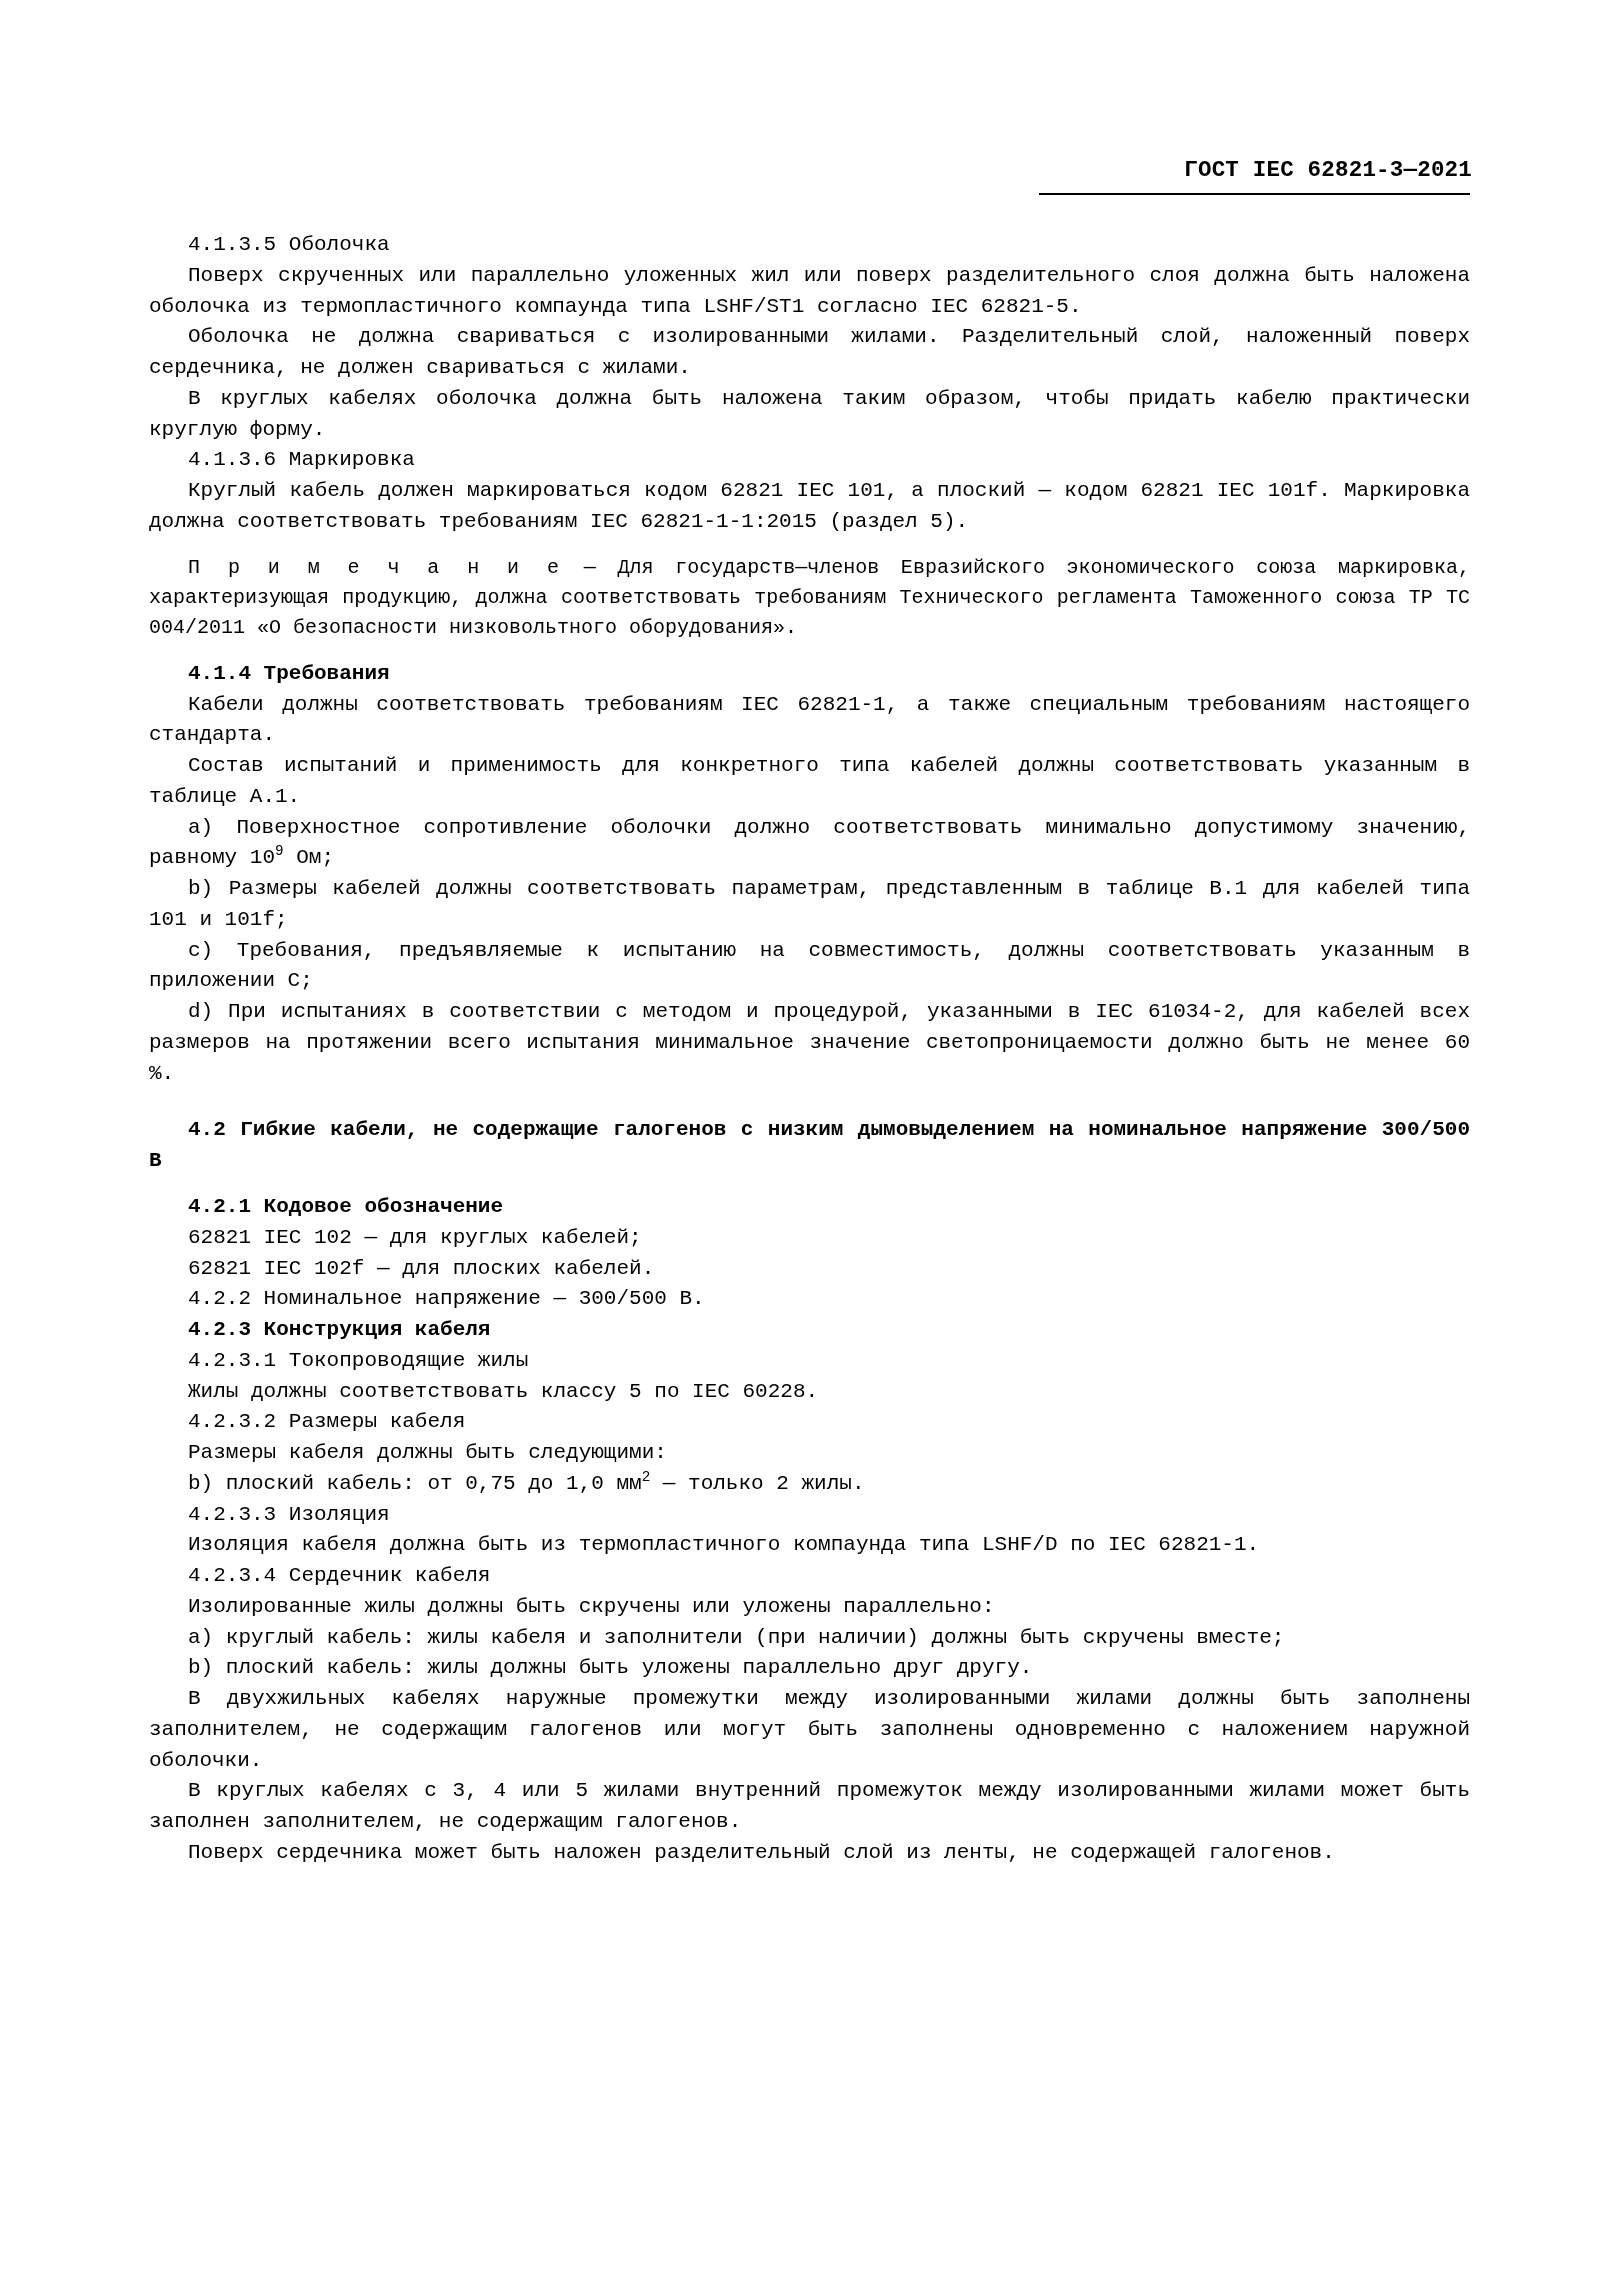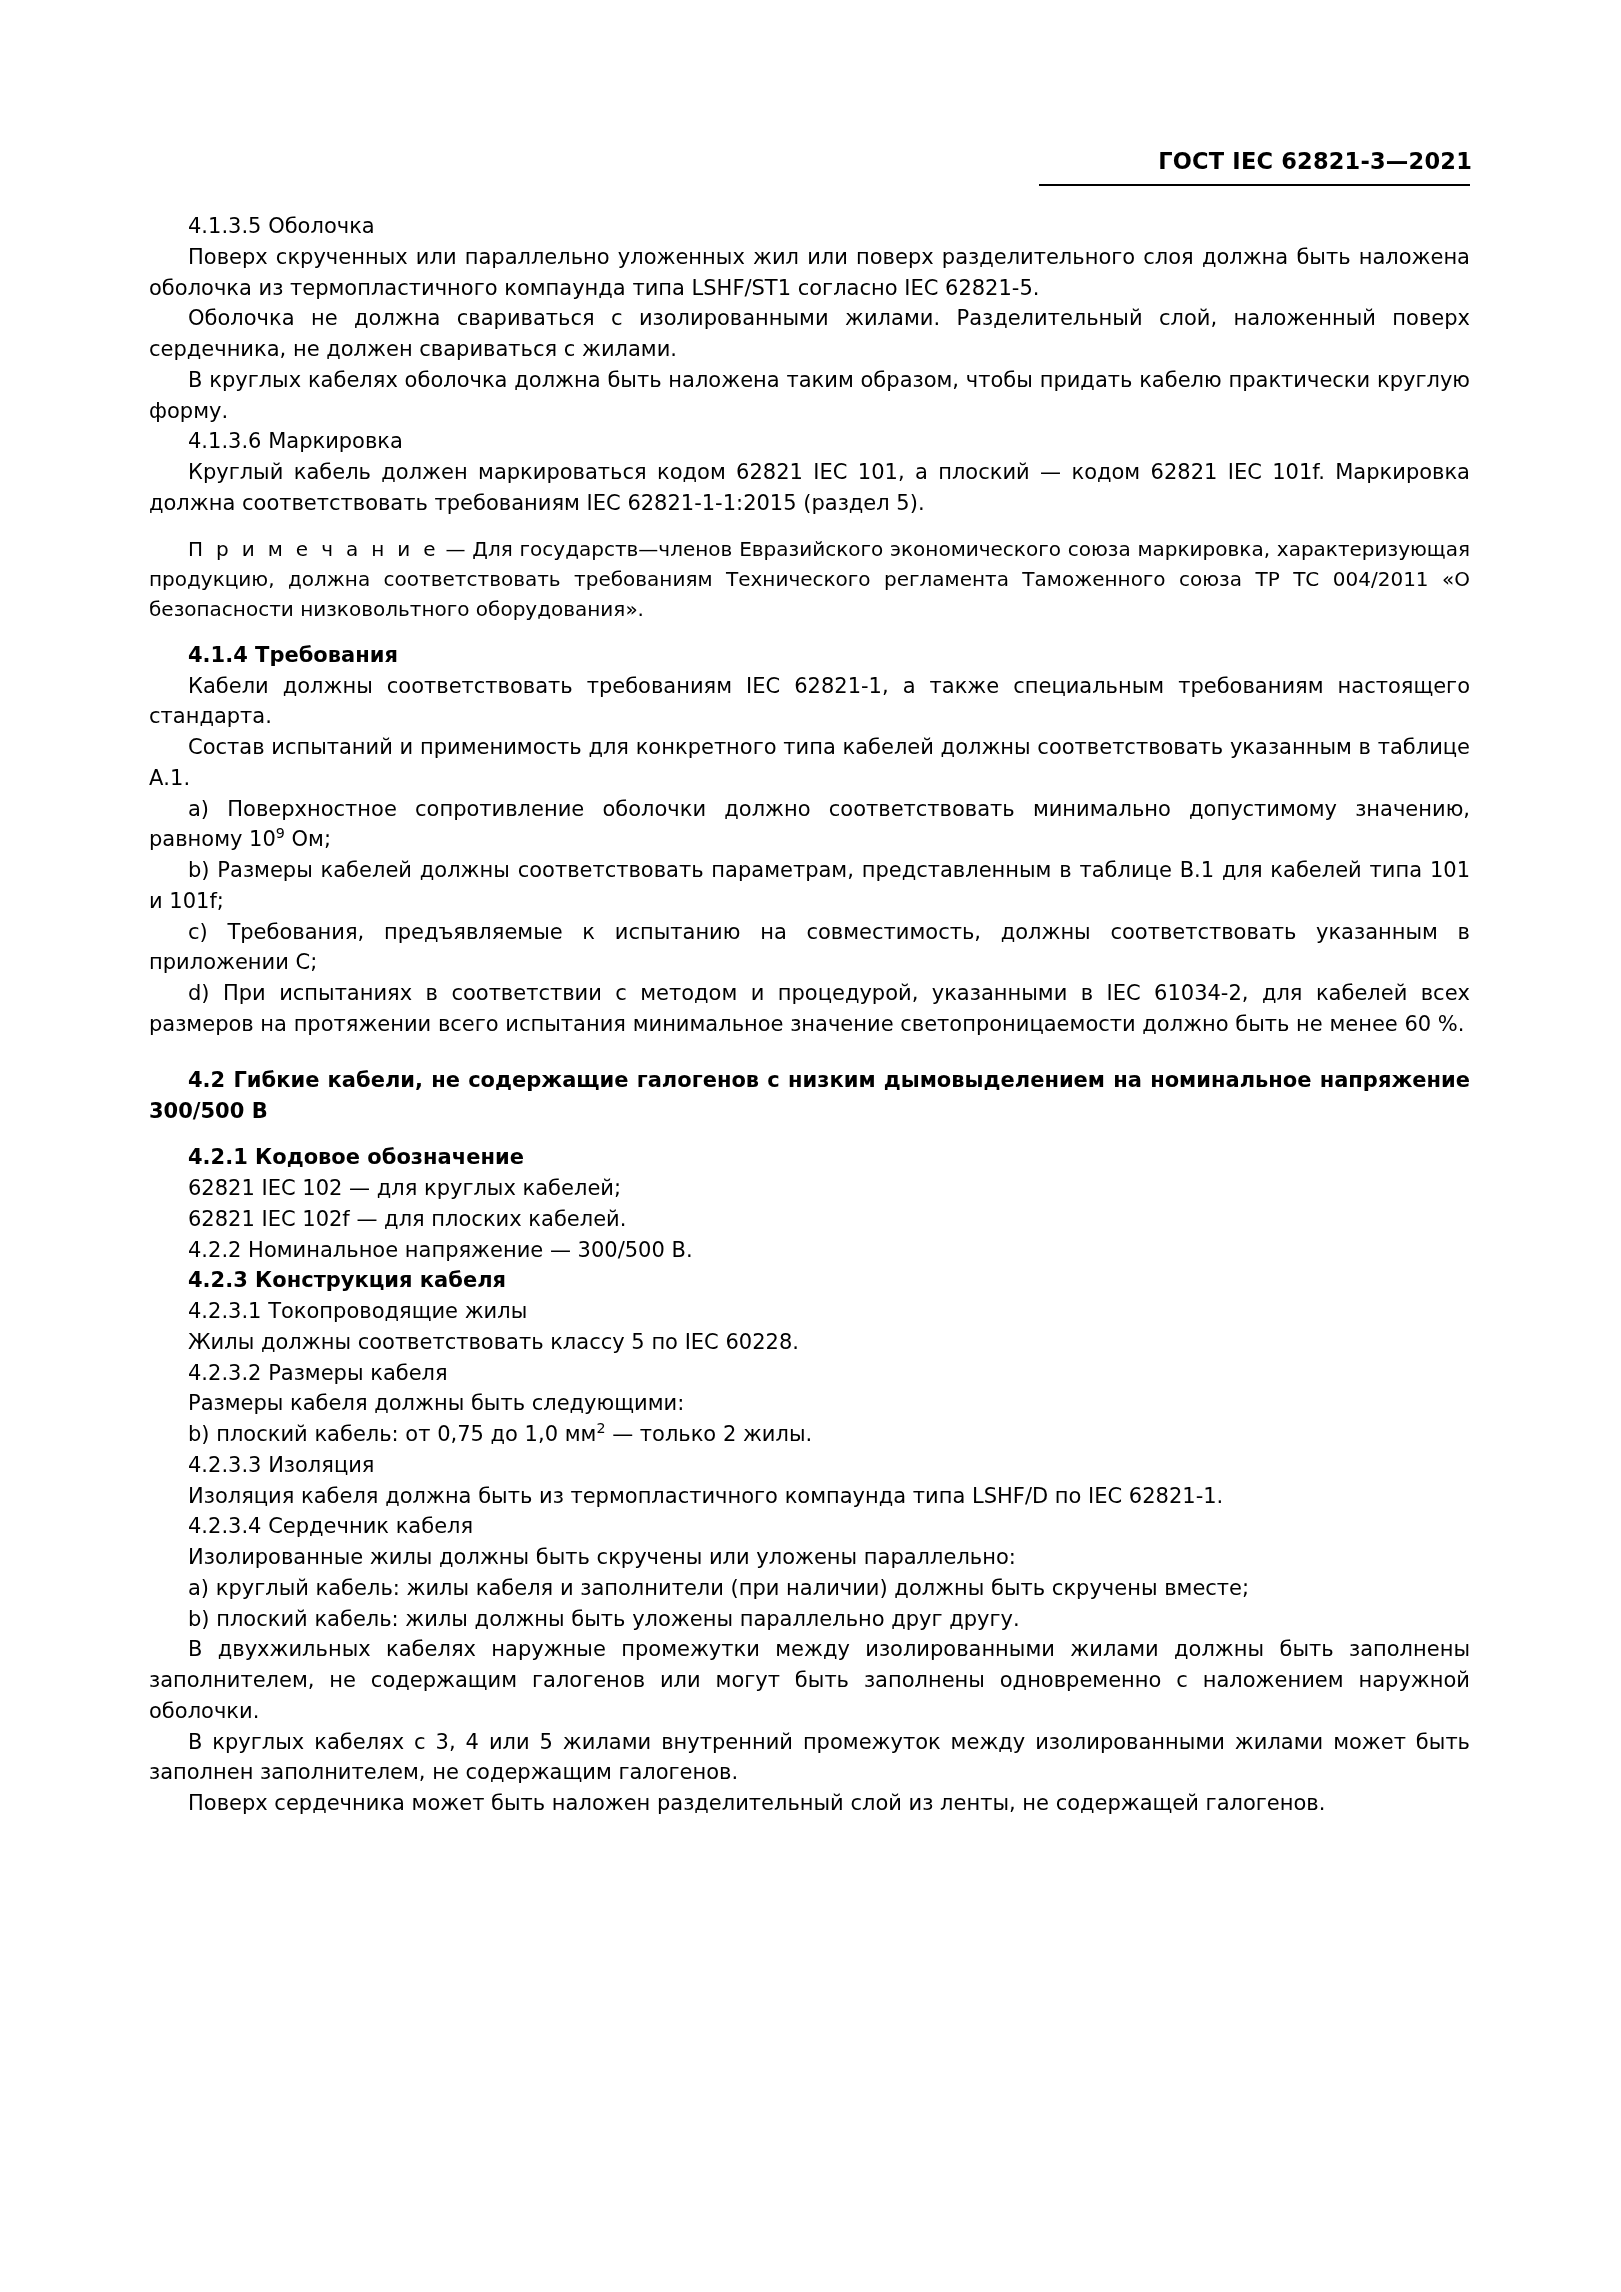--- a/index.html
+++ b/index.html
@@ -8,45 +8,46 @@
     background: #ffffff;
   }
   body {
     font-family: "DejaVu Sans", sans-serif;
     color: #000000;
   }
   .page {
     position: relative;
     width: 1621px;
     height: 1891px;
-    margin: 3px auto;
+    margin: 12px auto;
     background: #ffffff;
     box-sizing: border-box;
     overflow: hidden;
+    font-family: Liberation Mono, monospace;
   }
   .header {
     position: absolute;
     top: 145px;
     right: 149px;
     font-size: 22.5px;
     font-weight: bold;
     letter-spacing: 0.2px;
     white-space: nowrap;
   }
   .header-rule {
     position: absolute;
     top: 181px;
     left: 1039px;
     width: 431px;
     height: 2px;
     background: #000000;
   }
   .content {
     position: absolute;
-    top: 208px;
+    top: 218px;
     left: 149px;
     width: 1321px;
   }
   p {
     margin: 0;
     font-size: 21px;
     line-height: 1.465;
     text-align: justify;
     text-justify: inter-word;
   }

